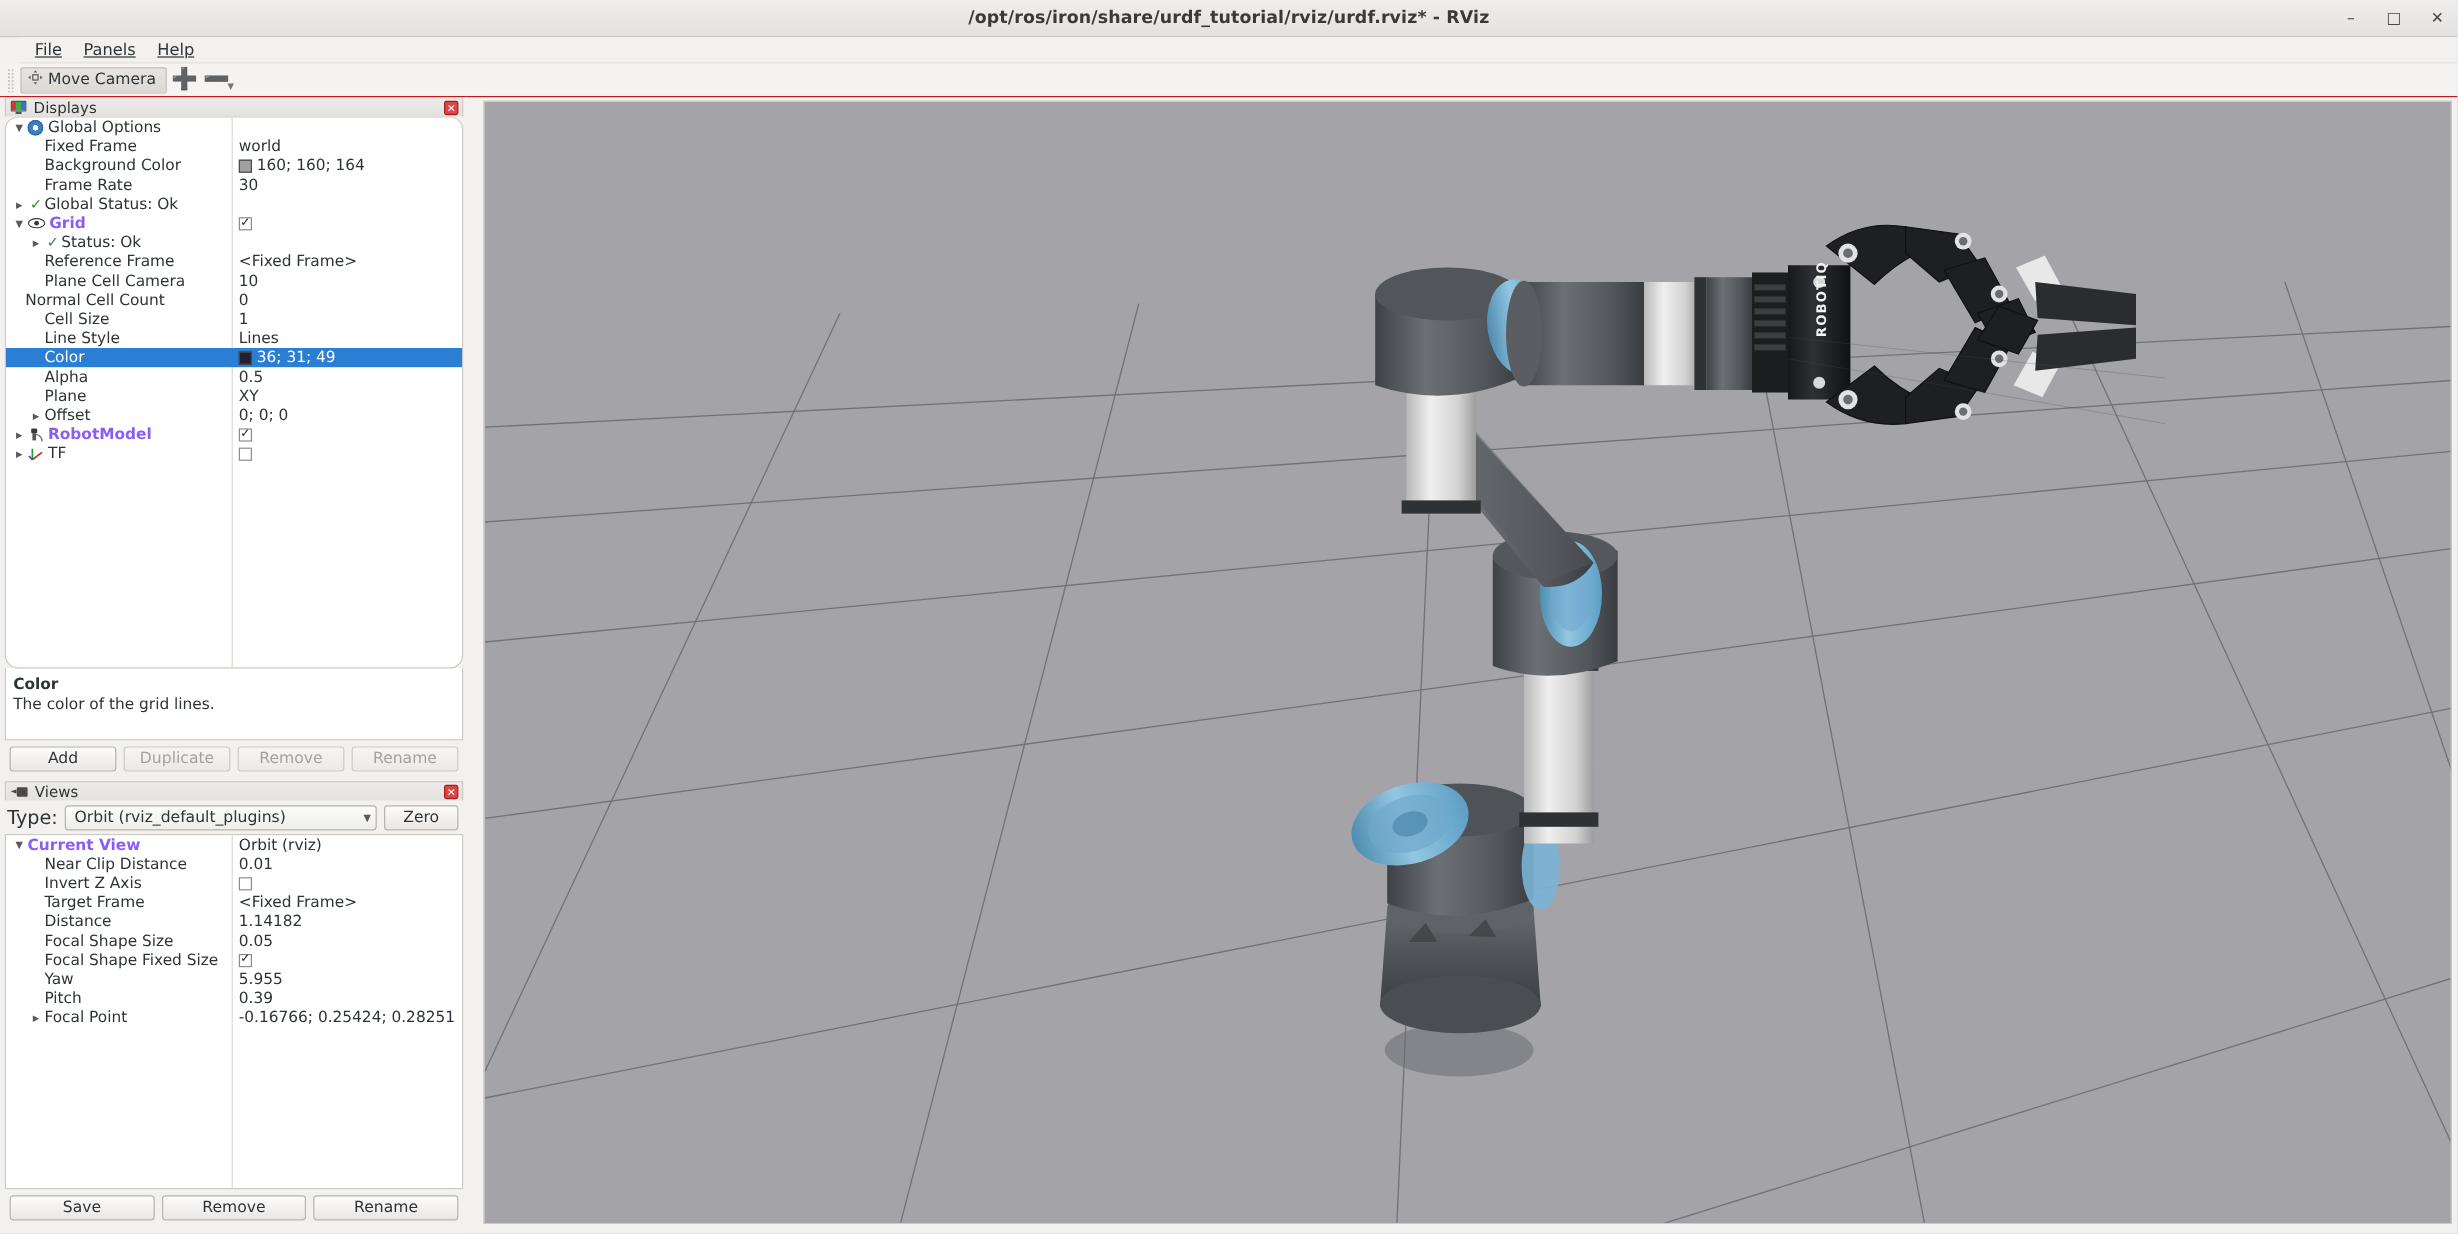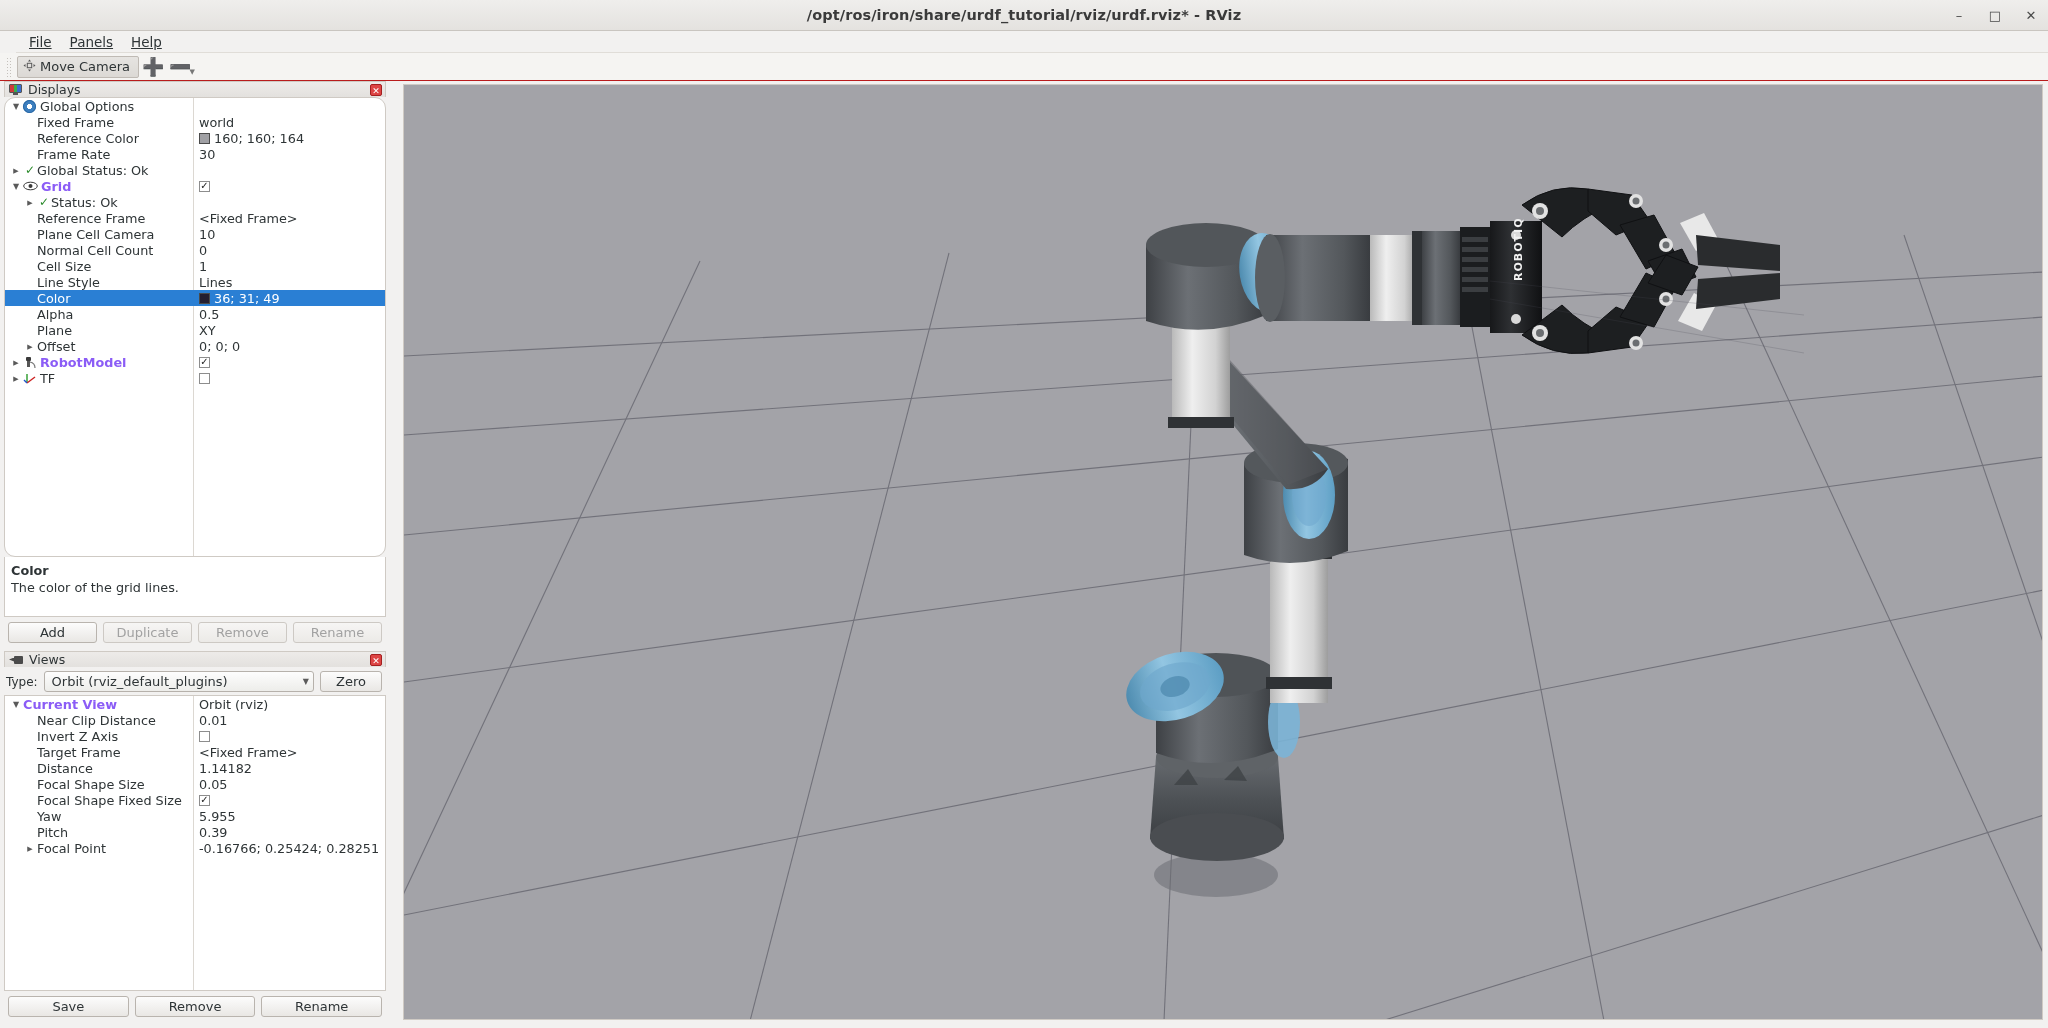--- a/index.html
+++ b/index.html
@@ -147,21 +147,21 @@
   .btn {
     flex: 1; height: 21px; font-size: 13px;
     background: linear-gradient(to bottom,#fcfcfc,#e9e7e4);
     border: 1px solid #b9b4ae; border-radius: 3px;
     color: #2e3436; display:flex; align-items:center; justify-content:center;
   }
   .btn.disabled { color: #a2a2a2; background: linear-gradient(to bottom,#f6f5f4,#eceae7); border-color:#cdc9c4;}
 
   
   .typerow { display: flex; align-items: center; gap: 6px; padding: 4px 4px 3px 2px; }
-  .typerow .lbl { font-size: 12px; }
+  .typerow .lbl { font-size: 16px; }
   .combo {
     flex: 1; height: 21px; background: linear-gradient(to bottom,#fdfdfd,#ededea);
     border: 1px solid #b6b1ab; border-radius: 3px;
     display: flex; align-items: center; padding: 0 4px 0 7px; font-size: 13px;
     position: relative;
   }
   .combo .cv { flex:1; }
   .combo .carrow { font-size: 8px; color:#5b5b5b; }
   .btn.zero { flex: none; width: 62px; }
 
@@ -240,21 +240,21 @@
                 <span class="arrow"></span>
                 <span class="">Fixed Frame</span>
               </div>
               <div class="tcol-val">
                 <span>world</span>
               </div>
             </div>
             <div class="trow">
               <div class="tcol-name" style="padding-left:18px">
                 <span class="arrow"></span>
-                <span class="">Reference Color</span>
+                <span class="">Background Color</span>
               </div>
               <div class="tcol-val">
                 <span class="swatch" style="background:#a0a0a4"></span>
                 <span>160; 160; 164</span>
               </div>
             </div>
             <div class="trow">
               <div class="tcol-name" style="padding-left:18px">
                 <span class="arrow"></span>
                 <span class="">Frame Rate</span>
@@ -306,21 +306,21 @@
             <div class="trow">
               <div class="tcol-name" style="padding-left:18px">
                 <span class="arrow"></span>
                 <span class="">Plane Cell Camera</span>
               </div>
               <div class="tcol-val">
                 <span>10</span>
               </div>
             </div>
             <div class="trow">
-              <div class="tcol-name" style="padding-left:18px">
+              <div class="tcol-name" style="padding-left:2px">
                 <span class="arrow"></span>
                 <span class="">Normal Cell Count</span>
               </div>
               <div class="tcol-val">
                 <span>0</span>
               </div>
             </div>
             <div class="trow">
               <div class="tcol-name" style="padding-left:18px">
                 <span class="arrow"></span>

